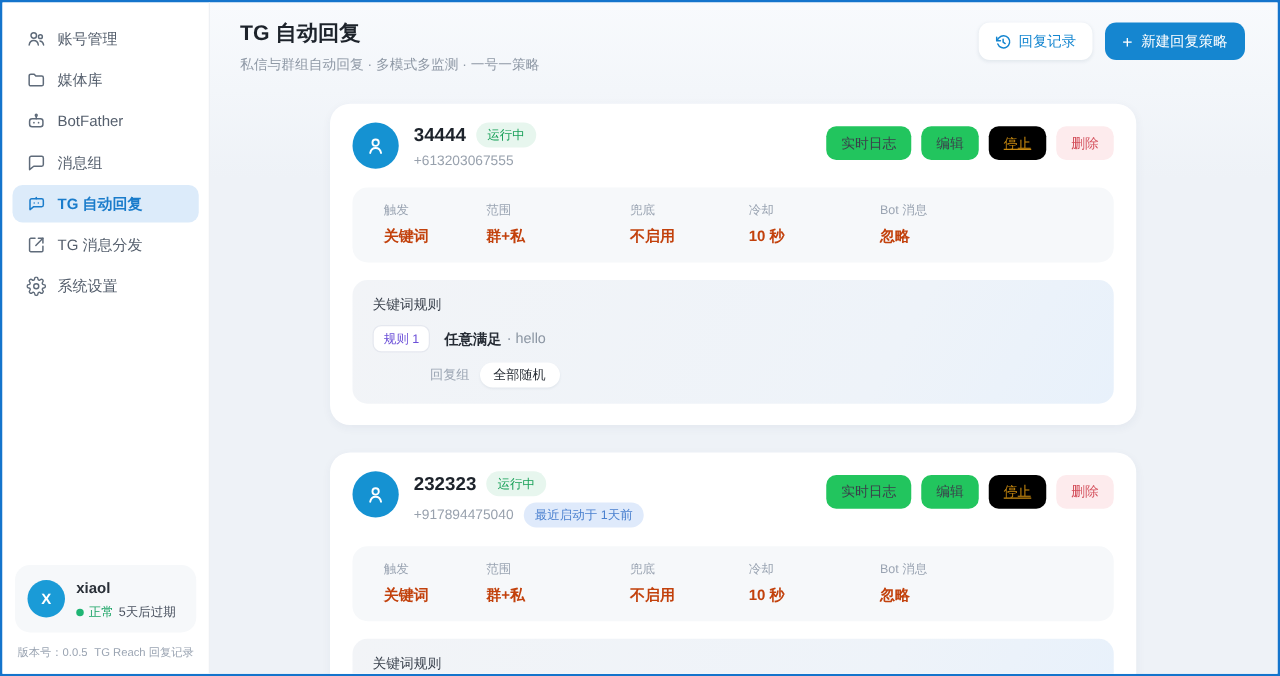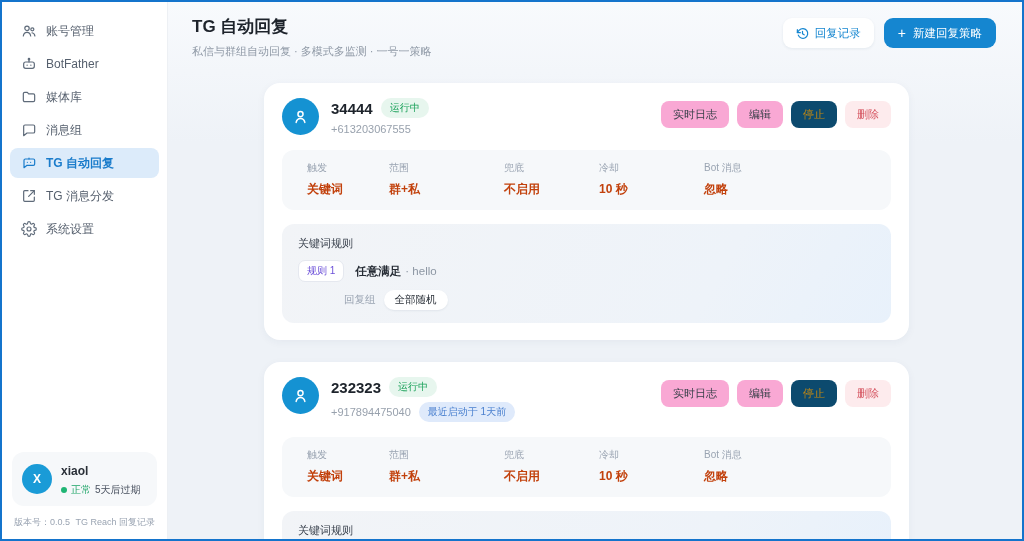--- a/index.html
+++ b/index.html
@@ -46,22 +46,22 @@
   .acct-head { display:flex; align-items:flex-start; }
   .acct-avatar { width:37px; height:37px; border-radius:50%; background:#1592d2; display:flex; align-items:center; justify-content:center; margin-right:12px; flex-shrink:0; }
   .acct-id-row { display:flex; align-items:center; gap:8px; }
   .acct-name { font-size:15px; font-weight:bold; color:#1d232b; }
   .badge-running { background:#e7f6ee; color:#18a058; font-size:10px; padding:3px 9px; border-radius:999px; }
   .acct-sub-row { display:flex; align-items:center; gap:8px; margin-top:5px; }
   .acct-phone { font-size:11px; color:#98a1ad; }
   .badge-lastrun { background:#dfeafb; color:#4a80cf; font-size:10px; padding:3px 9px; border-radius:999px;text-align:center; }
   .acct-actions { margin-left:auto; display:flex; gap:8px; padding-top:3px; }
   .chip { border:none; border-radius:8px; height:27px; padding:0 12px; font-size:11px; cursor:pointer; font-family:inherit; }
-  .chip-gray { background:#f9a8d4; color:#3a414b; }
-  .chip-warn { background:#0c4a6e; color:#c8890f; }
+  .chip-gray { background:#22c55e; color:#3a414b; }
+  .chip-warn { background:#000000; color:#c8890f;text-decoration:underline; }
   .chip-danger { background:#fdebed; color:#d44f5b; }
   .stats-row { display:flex; background:#f6f8fa; border-radius:12px; margin-top:15px; padding:11px 0 12px 25px; }
   .stat { }
   .stat-label { font-size:10px; color:#9aa4b2; }
   .stat-value { font-size:12px; font-weight:bold; color:#c2410c; margin-top:6px; }
   .stat:nth-child(1){width:82px;} .stat:nth-child(2){width:115px;} .stat:nth-child(3){width:95px;} .stat:nth-child(4){width:105px;} .stat:nth-child(5){flex:1;}
   .rules-box { margin-top:14px; border-radius:12px; background:linear-gradient(120deg,#f2f4f7 0%,#eef3f9 70%,#e8f1fb 100%); padding:12px 16px 13px 16px; }
   .rules-title { font-size:11px; color:#39414d; }
   .rule-row { display:flex; align-items:center; margin-top:9px; }
   .rule-badge { background:#fff; border:1px solid #e5e8ef; color:#6b4fd8; font-size:10px; padding:3px 8px; border-radius:7px; margin-right:11px; }
@@ -84,37 +84,37 @@
           <circle cx="9" cy="8" r="3.3"></circle>
             <path d="M3.5 19.5c.5-3.2 2.8-5.3 5.5-5.3s5 2.1 5.5 5.3"></path>
           <circle cx="17" cy="9.5" r="2.3"></circle>
             <path d="M16.5 14.6c2.3.4 4 2.3 4.3 4.9"></path>
         </svg>
       </span>
       <span>账号管理</span>
     </div>
     <div class="menu-item">
       <span class="mi-icon">
+        <svg width="16" height="16" viewBox="0 0 24 24" fill="none" stroke="currentColor" stroke-width="1.8" stroke-linejoin="round">
+          <path d="M3.5 7a2 2 0 0 1 2-2h4l2 2.3h7a2 2 0 0 1 2 2V17a2 2 0 0 1-2 2h-13a2 2 0 0 1-2-2z"></path>
+        </svg>
+      </span>
+      <span>媒体库</span>
+    </div>
+    <div class="menu-item">
+      <span class="mi-icon">
         <svg width="16" height="16" viewBox="0 0 24 24" fill="none" stroke="currentColor" stroke-width="1.8" stroke-linecap="round">
           <rect x="4" y="9" width="16" height="9.5" rx="3"></rect>
           <circle cx="9.2" cy="13.7" r="1" fill="currentColor" stroke="none"></circle>
           <circle cx="14.8" cy="13.7" r="1" fill="currentColor" stroke="none"></circle>
           <path d="M12 9V6"></path>
             <circle cx="12" cy="4.8" r="1.1"></circle>
         </svg>
       </span>
       <span>BotFather</span>
-    </div>
-    <div class="menu-item">
-      <span class="mi-icon">
-        <svg width="16" height="16" viewBox="0 0 24 24" fill="none" stroke="currentColor" stroke-width="1.8" stroke-linejoin="round">
-          <path d="M3.5 7a2 2 0 0 1 2-2h4l2 2.3h7a2 2 0 0 1 2 2V17a2 2 0 0 1-2 2h-13a2 2 0 0 1-2-2z"></path>
-        </svg>
-      </span>
-      <span>媒体库</span>
     </div>
     <div class="menu-item">
       <span class="mi-icon">
         <svg width="16" height="16" viewBox="0 0 24 24" fill="none" stroke="currentColor" stroke-width="1.8" stroke-linejoin="round">
           <path d="M20.5 14.5a2 2 0 0 1-2 2H9l-5 4V6.5a2 2 0 0 1 2-2h12.5a2 2 0 0 1 2 2z"></path>
         </svg>
       </span>
       <span>消息组</span>
     </div>
     <div class="menu-item active">

